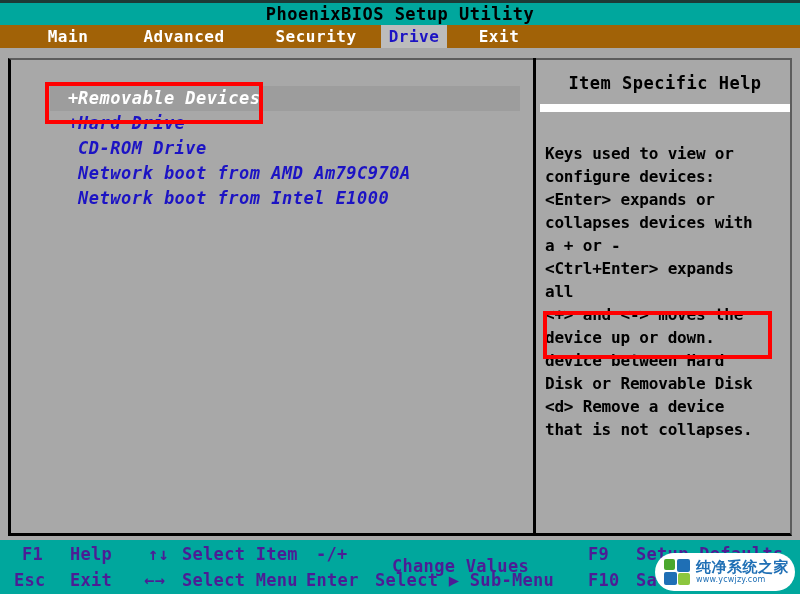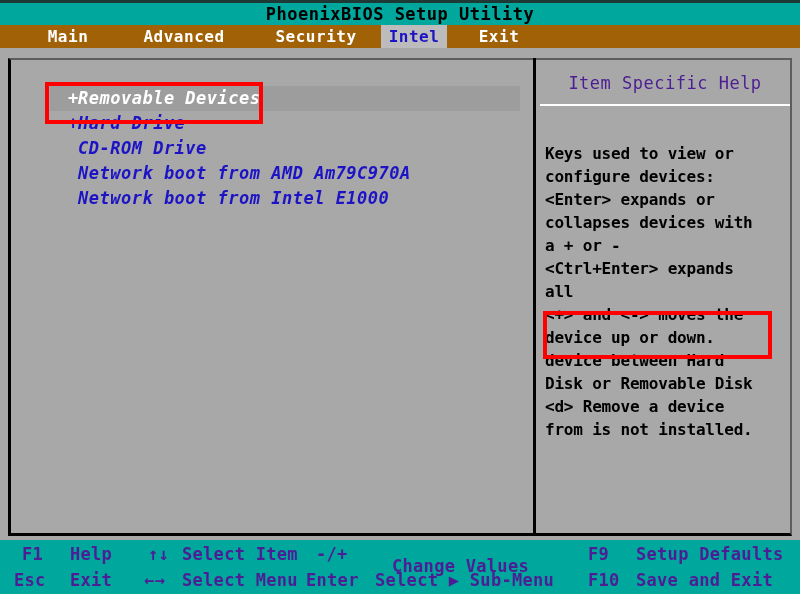--- a/index.html
+++ b/index.html
@@ -122,23 +122,23 @@
   }
 
   
   .help-title {
     position: absolute;
     left: 540px; top: 62px;
     width: 250px; height: 42px;
     line-height: 42px;
     text-align: center;
     font-size: 17px;
-    font-weight: normal;
-    color: #4c1d95;
-    border-bottom: 2px solid #ffffff;
+    font-weight: bold;
+    color: #000000;
+    border-bottom: 8px solid #ffffff;
     letter-spacing: 0.5px;
   }
   .help-body {
     position: absolute;
     left: 545px; top: 142px;
     width: 250px;
   }
   .help-line {
     height: 23px;
     line-height: 23px;
@@ -219,21 +219,21 @@
 <div id="screen">
 
   <div class="top-strip"></div>
 
   <div class="title-bar">PhoenixBIOS Setup Utility</div>
 
   <div class="menu-bar" id="menu-bar">
       <div class="menu-item" style="left: 20px; width: 96px;">Main</div>
       <div class="menu-item" style="left: 120px; width: 128px; text-align: center;">Advanced</div>
       <div class="menu-item" style="left: 252px; width: 128px;">Security</div>
-      <div class="menu-item active" style="left: 381px; width: 66px;">Intel</div>
+      <div class="menu-item active" style="left: 381px; width: 66px;">Drive</div>
       <div class="menu-item" style="left: 456px; width: 86px;">Exit</div>
     </div>
 
   <div class="menu-gap"></div>
 
   <div class="content-frame"></div>
   <div class="panel-divider"></div>
 
   <div class="boot-list" id="boot-list">
       <div class="boot-row selected"><span class="marker">+</span><span>Removable Devices</span></div>
@@ -250,21 +250,21 @@
       <div class="help-line">&lt;Enter&gt; expands or</div>
       <div class="help-line">collapses devices with</div>
       <div class="help-line">a + or -</div>
       <div class="help-line">&lt;Ctrl+Enter&gt; expands</div>
       <div class="help-line">all</div>
       <div class="help-line">&lt;+&gt; and &lt;-&gt; moves the</div>
       <div class="help-line">device up or down.</div>
       <div class="help-line">device between Hard</div>
       <div class="help-line">Disk or Removable Disk</div>
       <div class="help-line">&lt;d&gt; Remove a device</div>
-      <div class="help-line">from is not installed.</div>
+      <div class="help-line">that is not collapses.</div>
     </div>
 
   <div class="annot" id="annot-removable"></div>
   <div class="annot" id="annot-helpkeys"></div>
 
   <div class="status-bar" id="status-bar">
       <div class="status-cell status-row1" style="left: 22px;">F1</div>
       <div class="status-cell status-row1" style="left: 70px;">Help</div>
       <div class="status-cell status-row1" style="left: 148px;">↑↓</div>
       <div class="status-cell status-row1" style="left: 182px;">Select Item</div>
@@ -275,14 +275,26 @@
       <div class="status-cell status-row2" style="left: 14px;">Esc</div>
       <div class="status-cell status-row2" style="left: 70px;">Exit</div>
       <div class="status-cell status-row2" style="left: 144px;">←→</div>
       <div class="status-cell status-row2" style="left: 182px;">Select Menu</div>
       <div class="status-cell status-row2" style="left: 306px;">Enter</div>
       <div class="status-cell status-row2" style="left: 375px;">Select ▶ Sub-Menu</div>
       <div class="status-cell status-row2" style="left: 588px;">F10</div>
       <div class="status-cell status-row2" style="left: 636px;">Save and Exit</div>
     </div>
 
+  <div class="watermark">
+    <div class="wm-logo">
+      <span class="wm-sq a"></span>
+      <span class="wm-sq b"></span>
+      <span class="wm-sq c"></span>
+      <span class="wm-sq d"></span>
+    </div>
+    <div class="wm-text">
+      <div class="wm-cn">纯净系统之家</div>
+      <div class="wm-url">www.ycwjzy.com</div>
+    </div>
+  </div>
 
 </div>
 
 </body></html>

